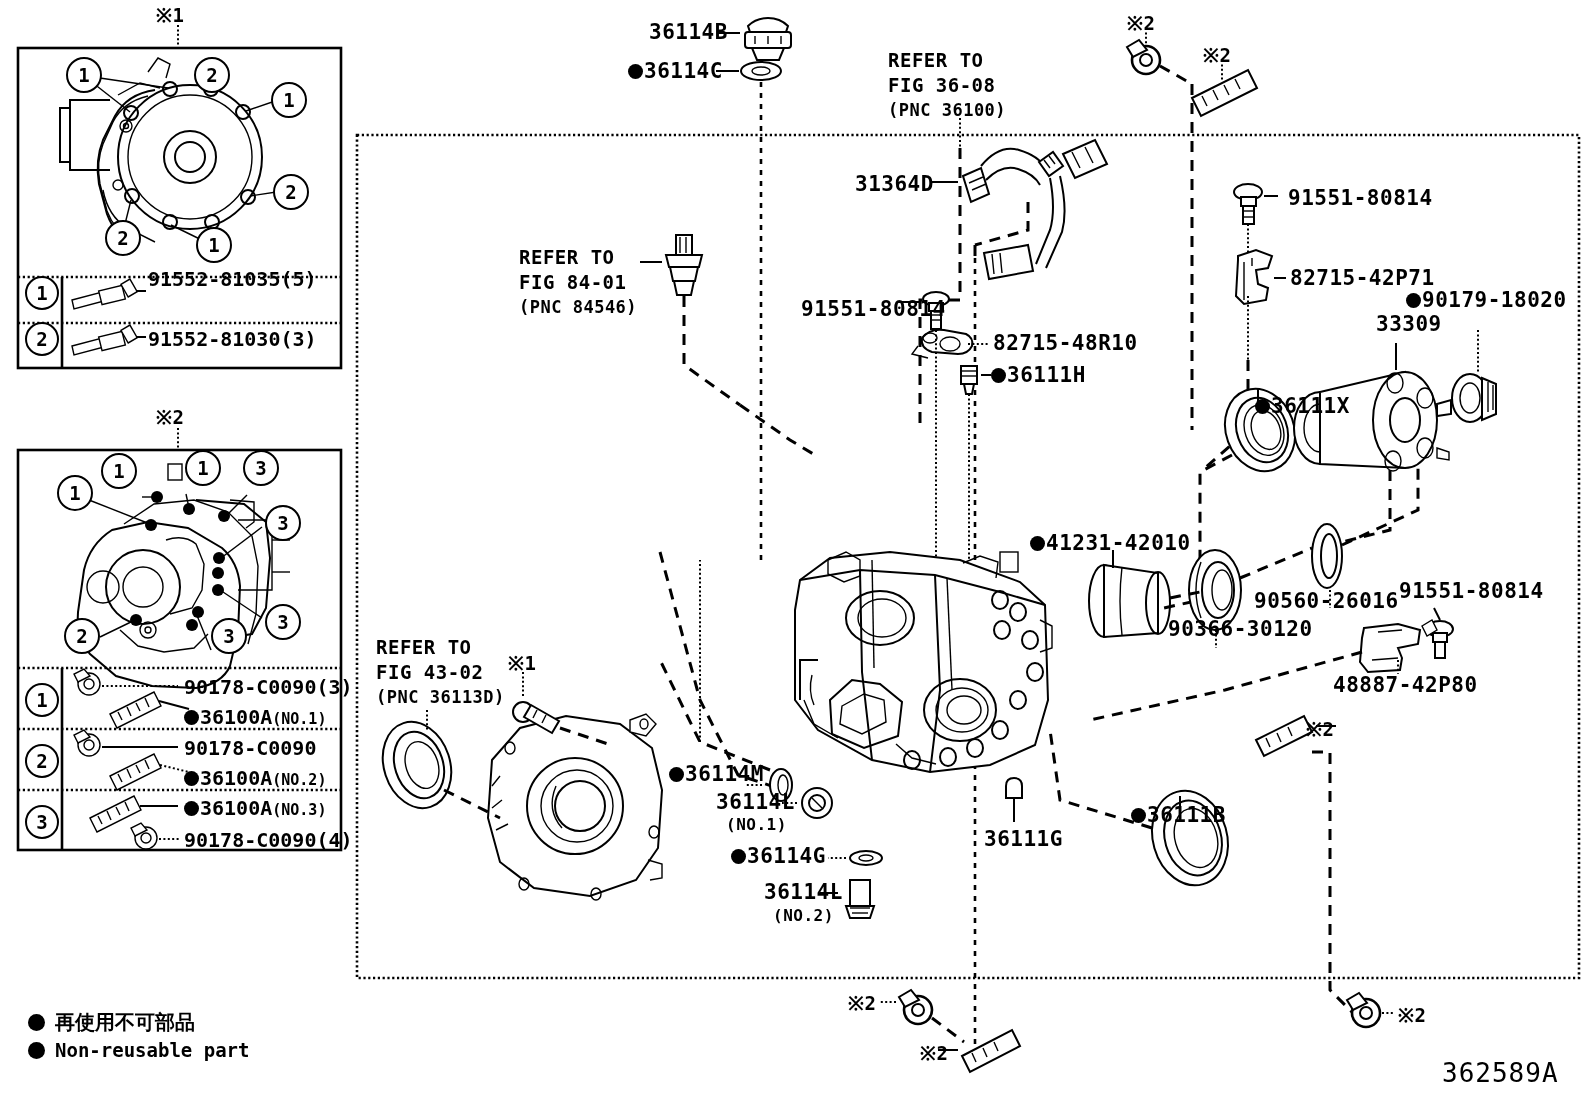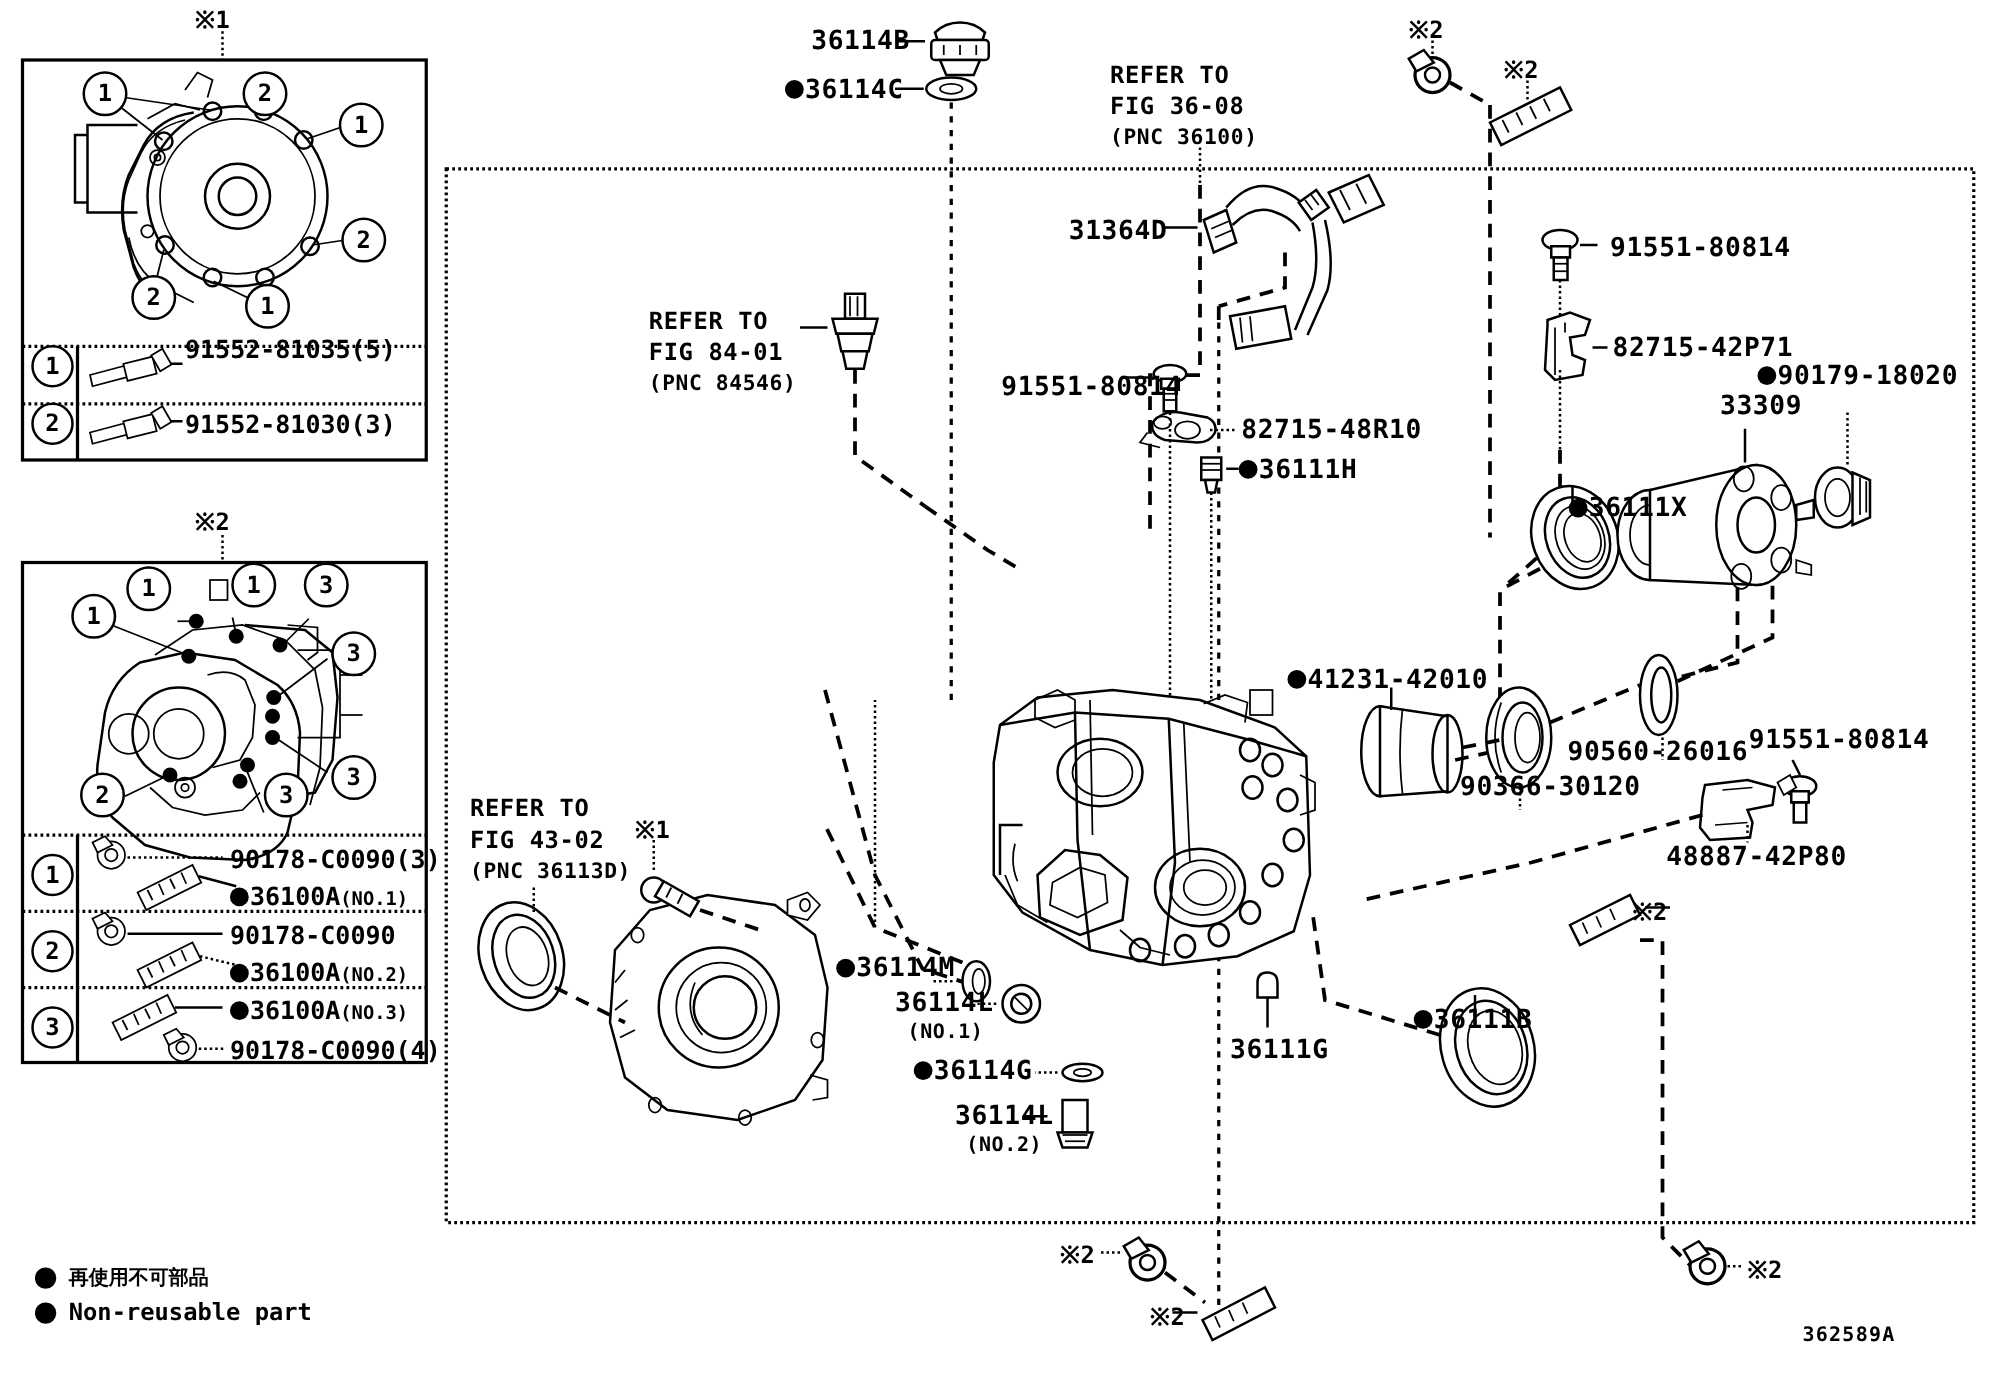--- a/index.html
+++ b/index.html
@@ -11,23 +11,23 @@
        font-family:"DejaVu Sans Mono","Liberation Mono",monospace;}
   .pn{font-size:21px;font-weight:bold;}
   .pn-sm{font-size:16px;font-weight:bold;}
   .ref{font-size:19px;font-weight:bold;line-height:25px;}
   .ref .p{font-size:17px;}
   .ast{font-size:19px;font-weight:bold;}
   .dot{display:inline-block;width:15px;height:15px;border-radius:50%;
        background:#000;vertical-align:-1px;margin-right:1px;}
   .legend{position:absolute;font-weight:bold;}
   .legend .row{display:flex;align-items:center;gap:9px;height:28px;}
-  .legend .jp{font-size:16px;font-family:Liberation Sans, sans-serif;}
+  .legend .jp{font-size:20px;font-family:Liberation Sans, sans-serif;}
   .legend .en{font-size:19px;font-family:"DejaVu Sans Mono","Liberation Mono",monospace;}
-  .figid{position:absolute;font-size:16px;font-weight:bold;
+  .figid{position:absolute;font-size:26px;font-weight:normal;
          font-family:"DejaVu Sans Mono","Liberation Mono",monospace;letter-spacing:1px;}
   .boxnum{position:absolute;border:2.5px solid #000;border-radius:50%;
           background:#fff;display:flex;align-items:center;justify-content:center;
           font-size:19px;font-weight:bold;font-family:"DejaVu Sans Mono","Liberation Mono",monospace;}
   .tblabel{position:absolute;font-size:20px;font-weight:bold;
            font-family:"DejaVu Sans Mono","Liberation Mono",monospace;white-space:nowrap;}
   .tbsub{font-size:15px;}
 </style>
 </head>
 <body>

